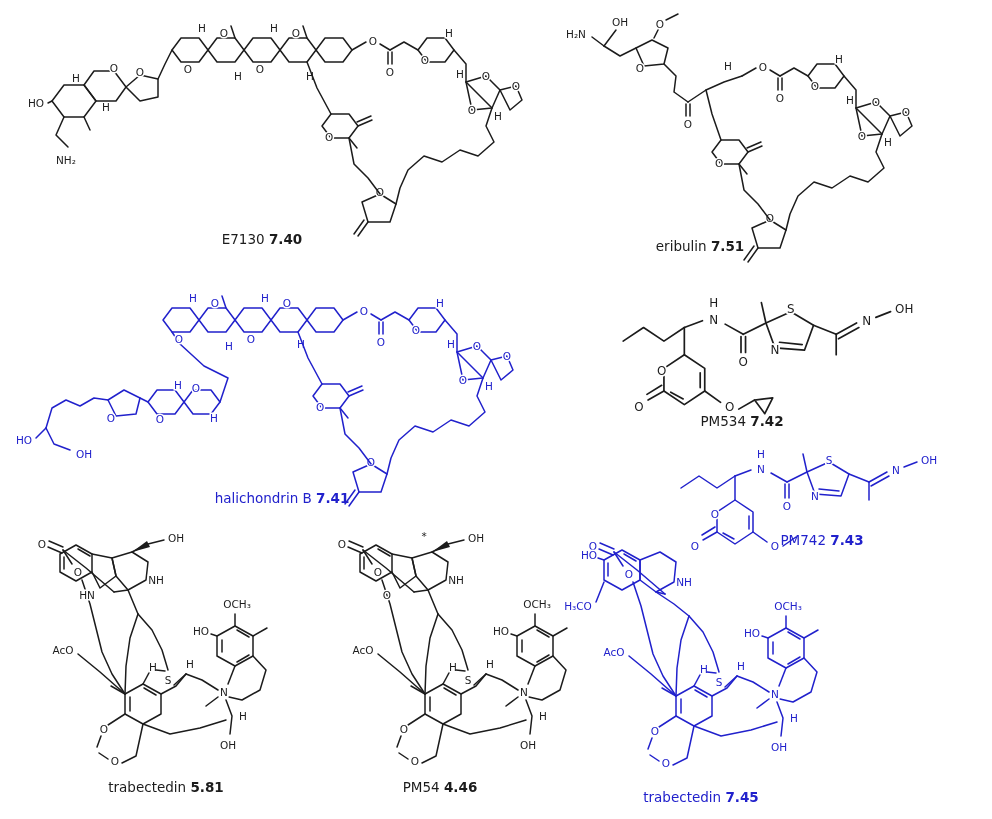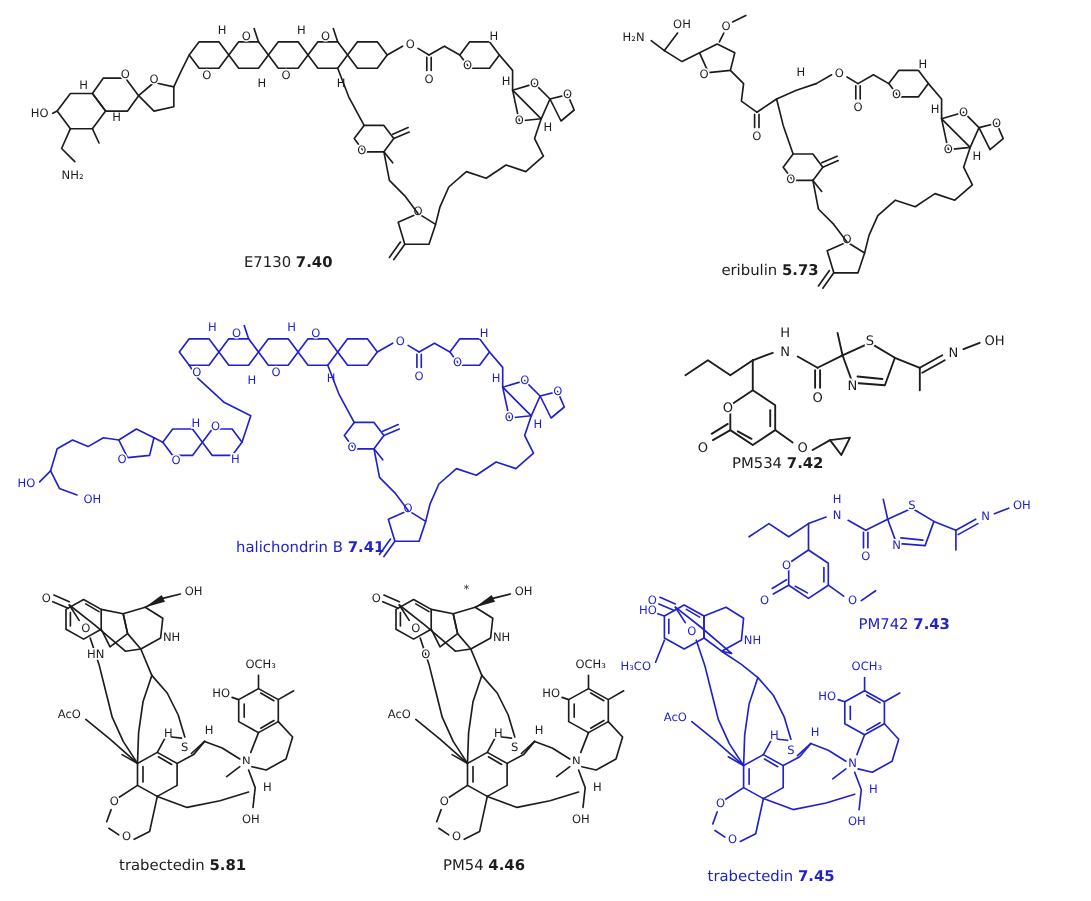--- a/index.html
+++ b/index.html
@@ -196,21 +196,21 @@
         <text x="132" y="118">O</text>
         <path d="M132,96 L150,84 L168,76 L186,70"></path>
         <path d="M150,84 L156,108 L165,134"></path>
         <text x="172" y="60">H</text>
       </g>
       <use href="#halicore" transform="translate(186,50)"></use>
     </svg>
   </div>
   <div class="caption" style="left:700px;top:238px">
     <span>eribulin</span>
-    <b>5.73</b>
+    <b>7.51</b>
   </div>
 
   <div class="mol" style="left:8px;top:272px">
     <svg width="520" height="242" class="blue">
       <g>
         <text x="16" y="168">HO</text>
         <path d="M28,166 L38,156"></path>
         <path d="M38,156 L46,172 L62,178"></path>
         <text x="76" y="182">OH</text>
         <path d="M38,156 L44,136 L58,128 L72,134 L86,126 L100,128"></path>
@@ -250,34 +250,34 @@
 
   <div class="mol" style="left:605px;top:282px">
     <svg width="340" height="150" viewBox="0 0 300 132" class="black">
       <use href="#pmcore"></use>
       <g>
         <path d="M118,112 L132,104"></path>
         <path d="M132,104 L148,102 L141,116 Z"></path>
       </g>
     </svg>
   </div>
-  <div class="caption" style="left:707px;top:413px">
+  <div class="caption" style="left:742px;top:413px">
     <span>PM534</span>
     <b>7.42</b>
   </div>
 
   <div class="mol" style="left:665px;top:436px">
     <svg width="300" height="132" viewBox="0 0 300 132" class="blue">
       <use href="#pmcore"></use>
       <g>
         <path d="M118,110 L131,101"></path>
       </g>
     </svg>
   </div>
-  <div class="caption blue" style="left:822px;top:560px">
+  <div class="caption blue" style="left:822px;top:532px">
     <span>PM742</span>
     <b>7.43</b>
   </div>
 
   <div class="mol" style="left:30px;top:518px">
     <svg width="260" height="260" class="black">
       <use href="#etcore"></use>
       <g>
         <path d="M30,36 L46,27 L62,36 L62,54 L46,63 L30,54 Z"></path>
         <path d="M34,39 L34,51"></path>

